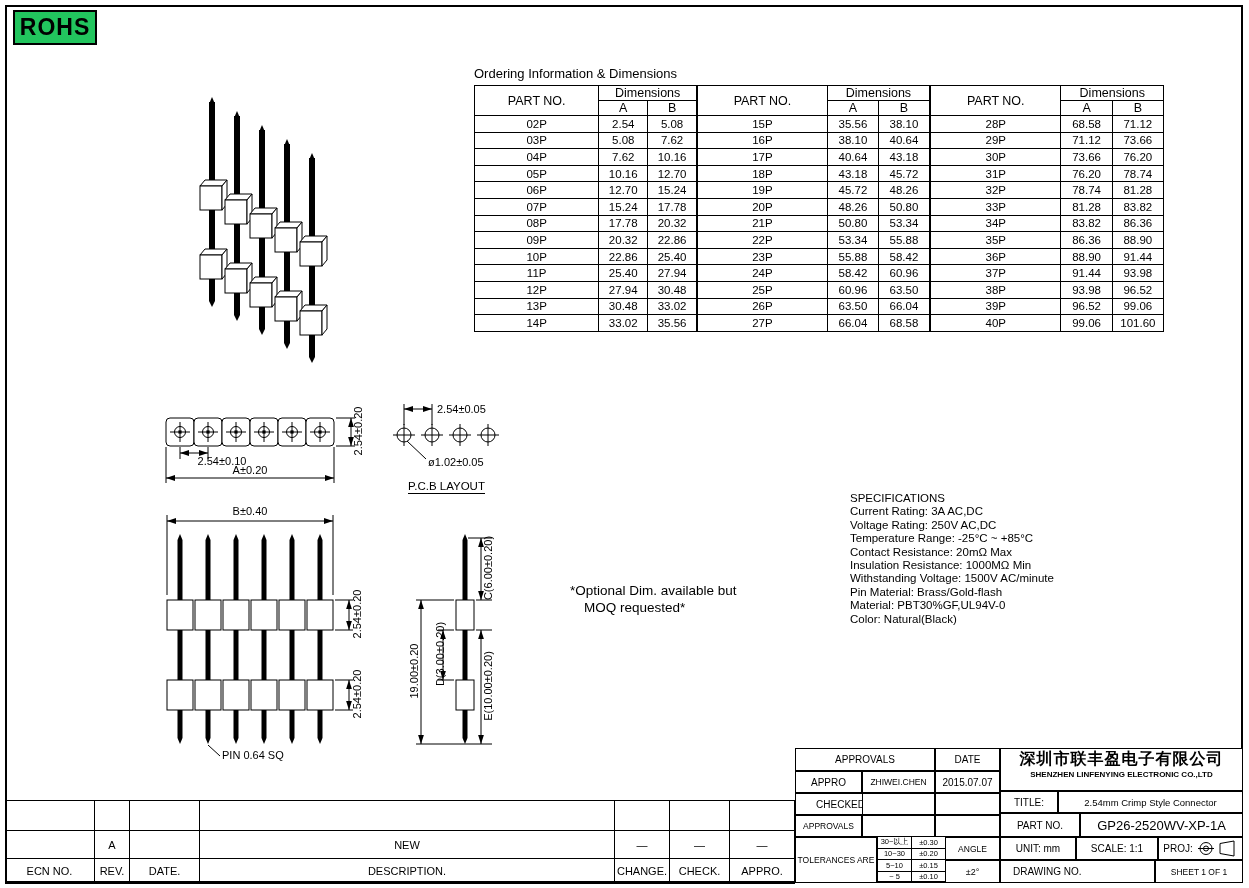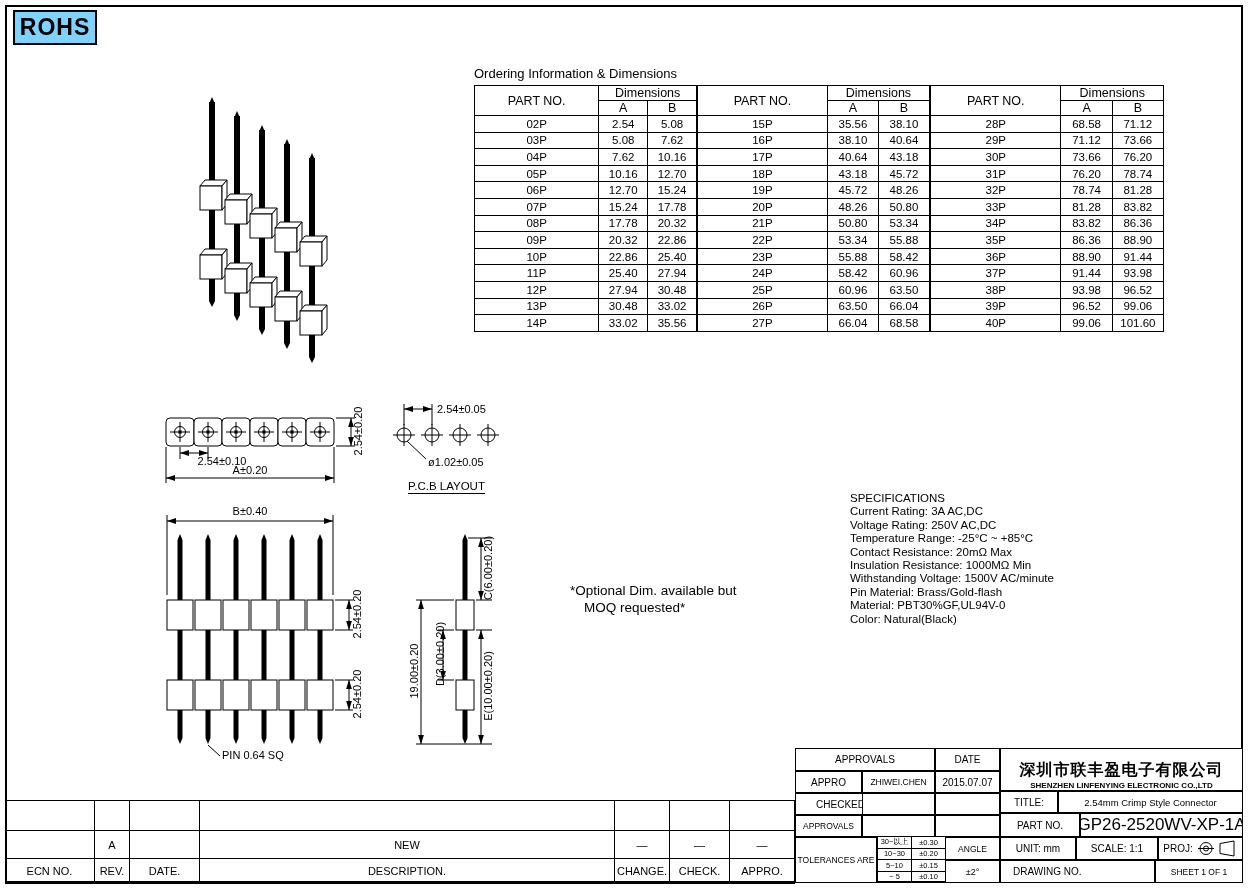--- a/index.html
+++ b/index.html
@@ -1,20 +1,20 @@
 <!DOCTYPE html>
 <html><head>
 <meta charset="utf-8">
 <style>
   *{margin:0;padding:0;box-sizing:border-box}
   html,body{width:1249px;height:888px;background:#fff;color:#000;
     font-family:"Liberation Sans",sans-serif;position:relative;overflow:hidden}
   .frame{position:absolute;left:5px;top:5px;width:1238px;height:878px;border:2px solid #000;pointer-events:none}
   .rohs{position:absolute;left:13px;top:10px;width:84px;height:35px;border:2px solid #000;
-    display:flex;align-items:center;justify-content:center;font-weight:bold;font-size:23px;letter-spacing:1px;background:#7dd3fc}
+    display:flex;align-items:center;justify-content:center;font-weight:bold;font-size:23px;letter-spacing:1px;background:#22c55e}
   .otitle{position:absolute;left:474px;top:66px;font-size:13px;white-space:nowrap}
   .ogroup{position:absolute;top:85px;height:242px}
   table.ot{border-collapse:collapse;table-layout:fixed;width:100%}
   .ot th,.ot td{border:1px solid #000;text-align:center;padding:0;font-weight:normal;white-space:nowrap}
   .ot thead th{font-size:12.5px;height:13px}
   .ot td{font-size:11.5px;height:16.6px}
   .dim{position:absolute;font-size:11px;white-space:nowrap}
   .vdim{position:absolute;width:80px;text-align:center;font-size:11px;white-space:nowrap;transform:rotate(-90deg)}
   .pcbcap{position:absolute;font-size:11.5px;border-bottom:1px solid #000;padding-bottom:1px;white-space:nowrap}
   .note{position:absolute;left:570px;top:582px;font-size:13.5px;line-height:17px;white-space:nowrap}
@@ -469,28 +469,28 @@
     <div>10~30</div>
     <div>±0.20</div>
     <div>5~10</div>
     <div>±0.15</div>
     <div>~ 5</div>
     <div>±0.10</div>
   </div>
 <div class="tbc" style="left:945px;top:837px;width:55px;height:23px;font-size:8.5px">ANGLE</div>
 <div class="tbc" style="left:945px;top:860px;width:55px;height:23px;font-size:9px">±2°</div>
 
-<div class="tbc" style="left:1000px;top:748px;width:243px;height:43px;flex-direction:column;justify-content:flex-end">
+<div class="tbc" style="left:1000px;top:748px;width:243px;height:43px;flex-direction:column;justify-content:flex-start">
   <div style="font-weight:bold;font-size:16px;letter-spacing:1px">深圳市联丰盈电子有限公司</div>
   <div style="font-size:8px;font-weight:bold">SHENZHEN LINFENYING ELECTRONIC CO.,LTD</div>
 </div>
 <div class="tbc" style="left:1000px;top:791px;width:58px;height:22px">TITLE:</div>
 <div class="tbc" style="left:1058px;top:791px;width:185px;height:22px;font-size:9.5px">2.54mm Crimp Style Connector</div>
 <div class="tbc" style="left:1000px;top:813px;width:80px;height:24px">PART NO.</div>
-<div class="tbc" style="left:1080px;top:813px;width:163px;height:24px;font-size:17px">GP26-2520WV-XP-1A</div>
+<div class="tbc" style="left:1080px;top:813px;width:163px;height:24px;font-size:13px">GP26-2520WV-XP-1A</div>
 <div class="tbc" style="left:1000px;top:837px;width:76px;height:23px">UNIT: mm</div>
 <div class="tbc" style="left:1076px;top:837px;width:82px;height:23px">SCALE: 1:1</div>
 <div class="tbc" style="left:1158px;top:837px;width:85px;height:23px;gap:3px">
   <span>PROJ:</span>
   <svg width="42" height="17" style="position:static">
     <g stroke="#000" fill="none" stroke-width="1">
       <circle cx="10" cy="8.5" r="6"></circle>
       <circle cx="10" cy="8.5" r="2.5"></circle>
       <line x1="2" y1="8.5" x2="18" y2="8.5"></line>
       <polygon points="24,3.5 38,1 38,16 24,13.5"></polygon>

